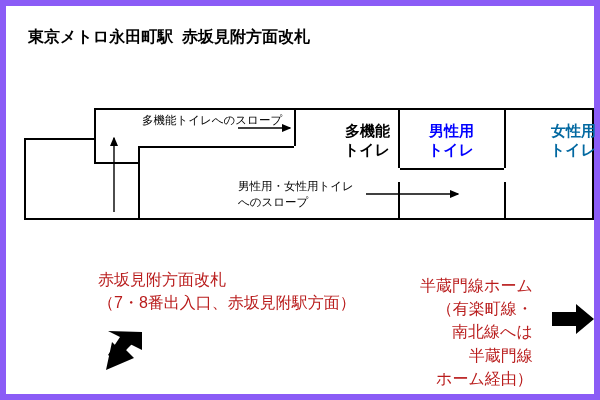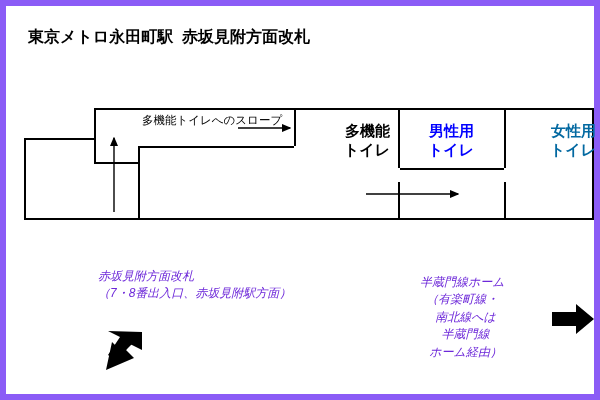--- a/index.html
+++ b/index.html
@@ -70,28 +70,27 @@
   
   #diagram-svg {
     position: absolute;
     left: 0; top: 0;
     width: 600px; height: 160px;
   }
 
   
   .callout {
     position: absolute;
-    font-size: 12px;
+    font-size: 16px;
     line-height: 1.45;
     white-space: pre;
-    color: #6d28d9;
-    font-style: italic;
+    color: #b91c1c;
   }
   #callout-left { left: 92px; top: 262px; text-align: left; }
-  #callout-right { left: 414px; top: 268px; text-align: center; }
+  #callout-right { left: 414px; top: 268px; text-align: right; }
 
   .big-arrow {
     position: absolute;
   }
 </style>
 </head>
 <body>
 
 <div id="page">
 
@@ -119,20 +118,22 @@
     <div class="wall" style="left:394px; top:82px; width:104px; height:2px;"></div>
 
     <div class="room-label" id="label-multi">多機能
 トイレ</div>
     <div class="room-label" id="label-men">男性用
 トイレ</div>
     <div class="room-label" id="label-women">女性用
 トイレ</div>
 
     <div class="slope-text" id="slope-multi">多機能トイレへのスロープ</div>
+    <div class="slope-text" id="slope-mw">男性用・女性用トイレ
+へのスロープ</div>
 
     <svg id="diagram-svg" viewBox="0 0 600 160">
       <defs>
         <marker id="arrowhead" markerWidth="7" markerHeight="6" refX="6" refY="3" orient="auto">
           <polygon points="0,0 7,3 0,6" fill="#000000"></polygon>
         </marker>
       </defs>
 
       <line x1="108" y1="126" x2="108" y2="52" stroke="#000000" stroke-width="1.4" marker-end="url(#arrowhead)"></line>
 

